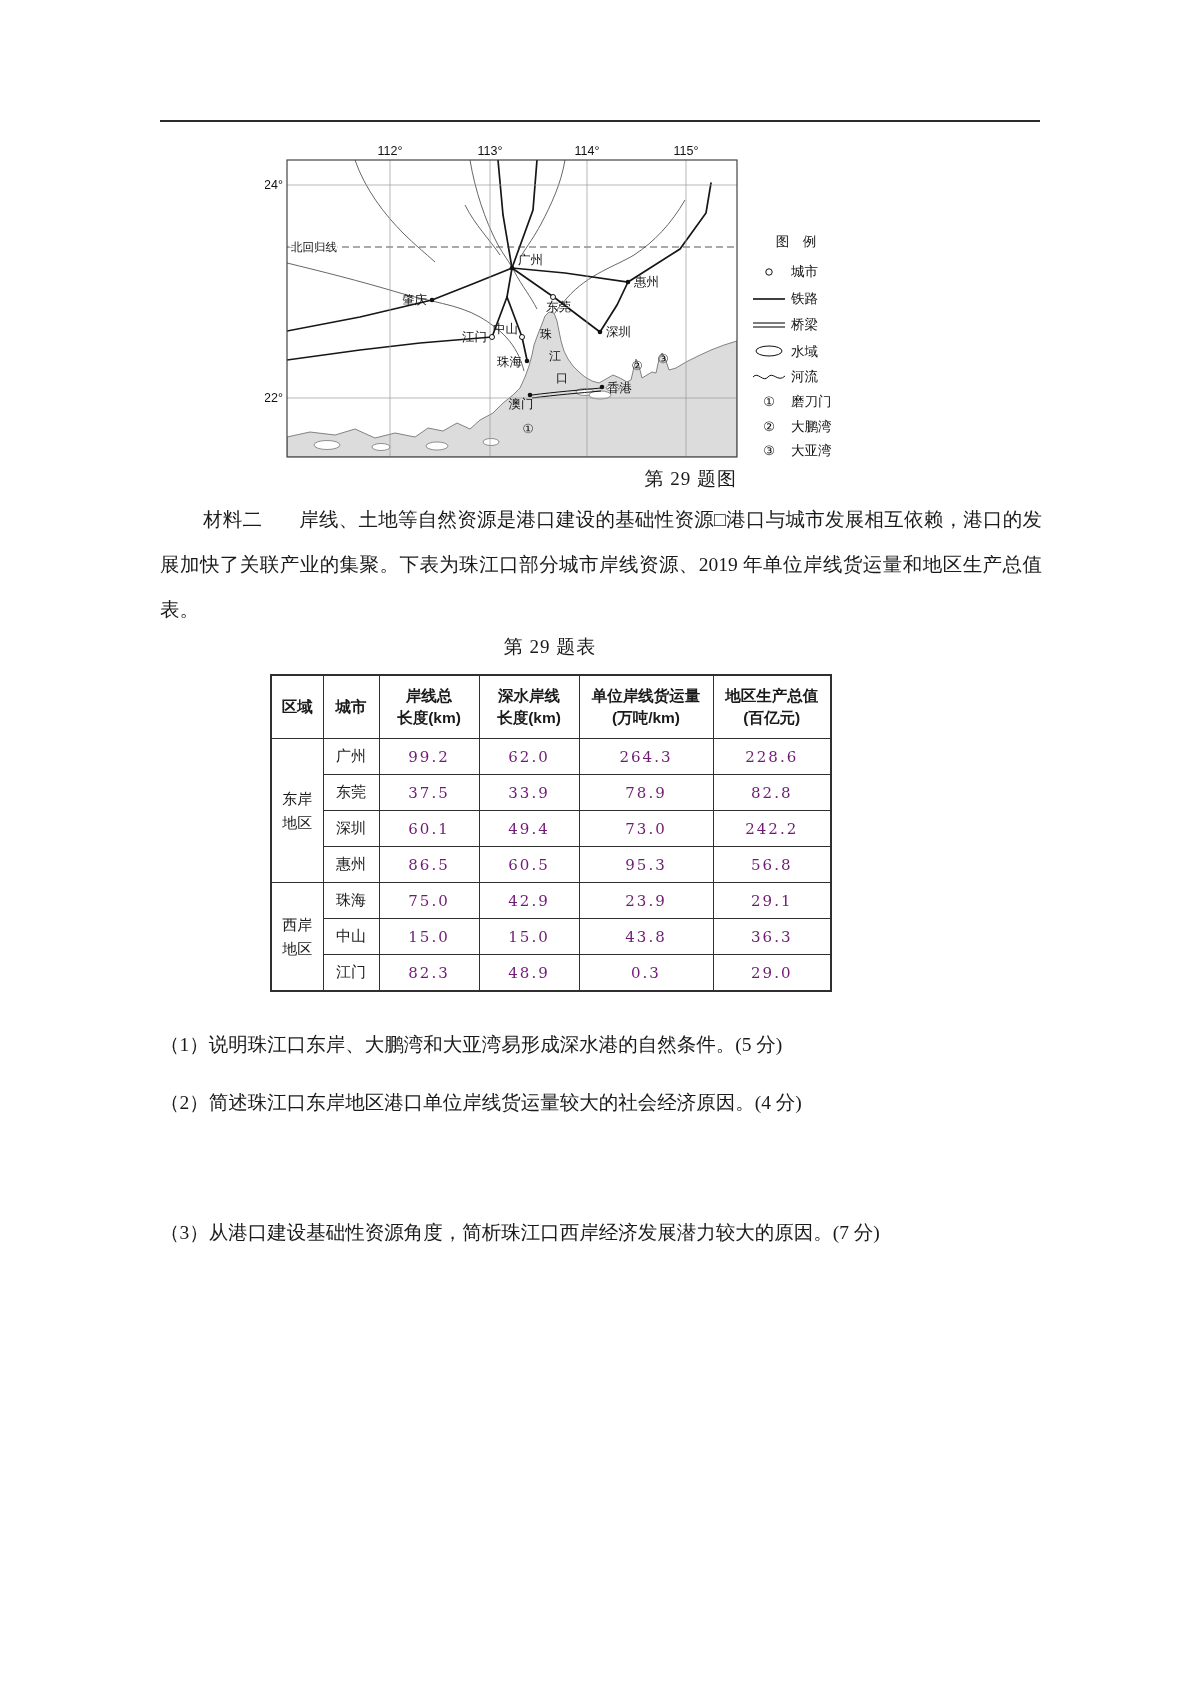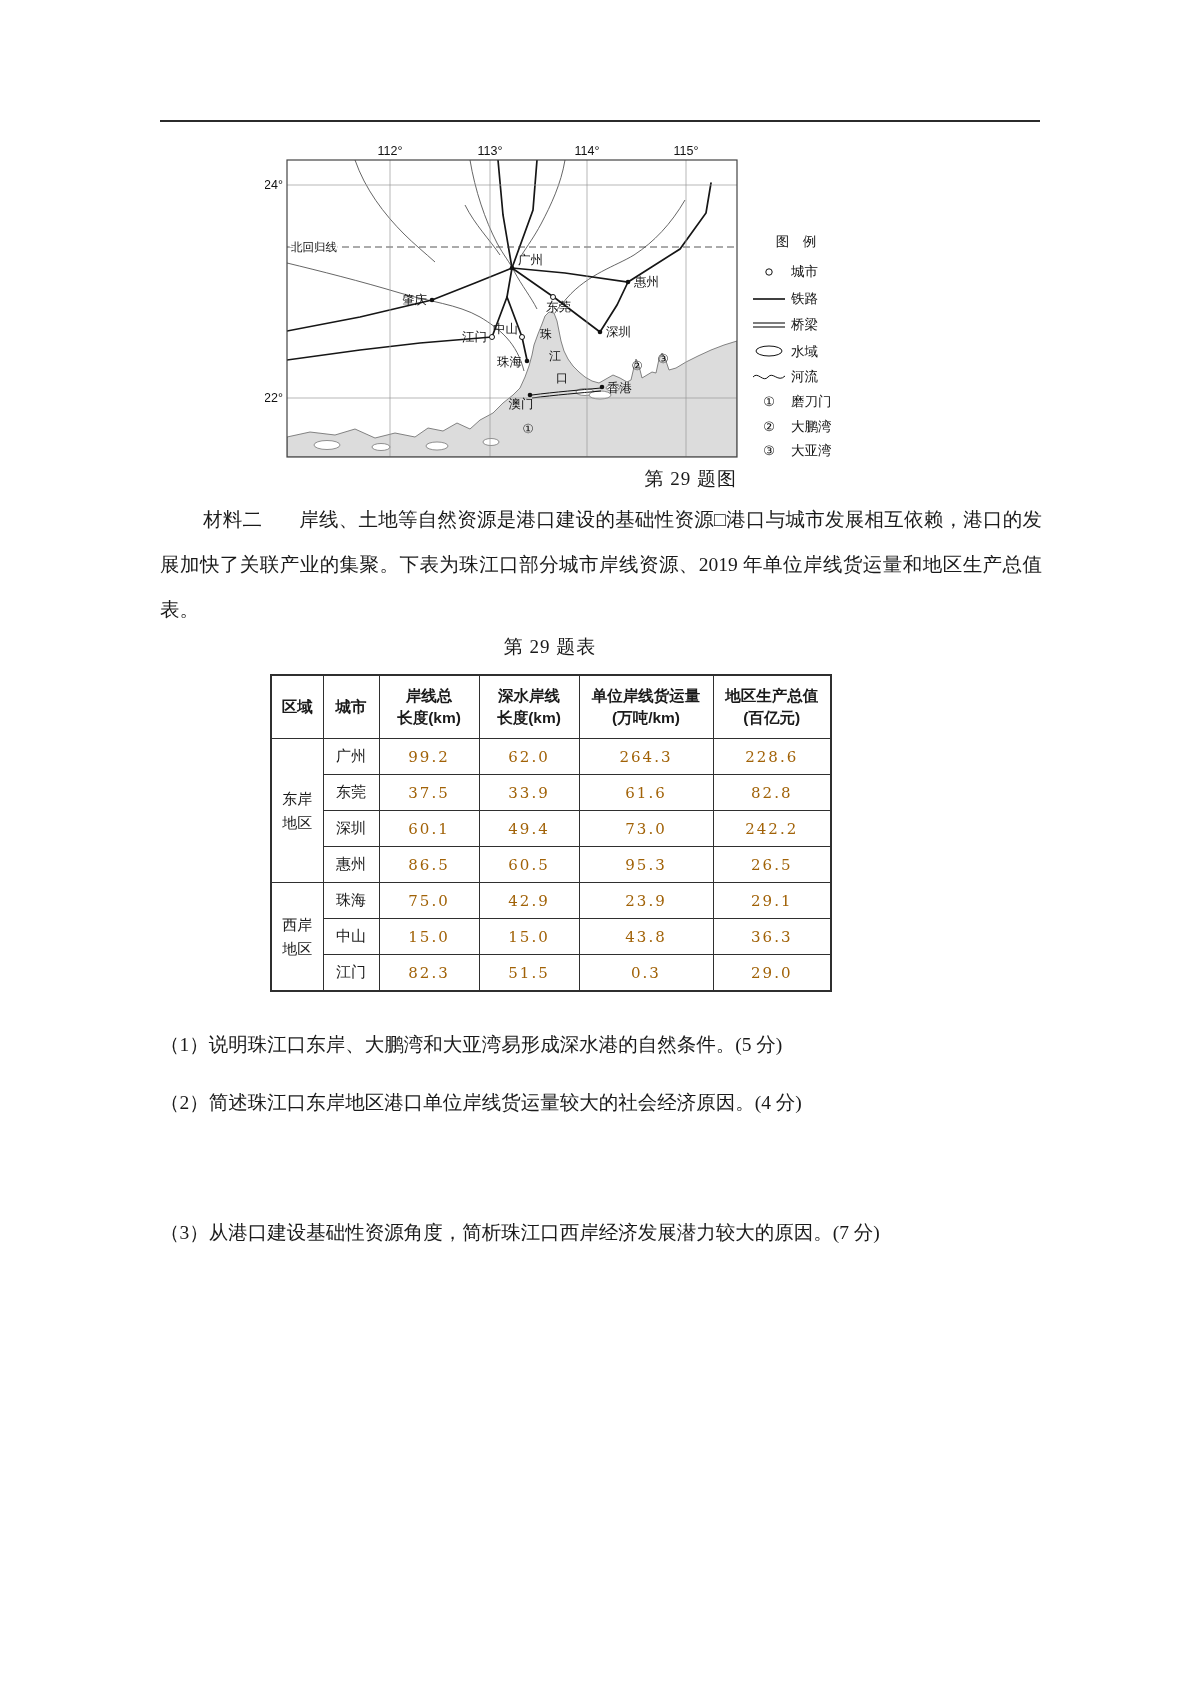--- a/index.html
+++ b/index.html
@@ -17,21 +17,21 @@
   table.res{position:absolute;left:270px;top:674px;width:560px;border-collapse:collapse;table-layout:fixed;}
   table.res th, table.res td{border:1px solid #2f2f2f;text-align:center;vertical-align:middle;padding:0 2px;}
   table.res{border:2px solid #2f2f2f;}
   table.res th{
     font-family:"Liberation Sans",sans-serif;font-weight:bold;font-size:15.5px;
     height:62px;white-space:pre-line;line-height:1.45;
   }
   table.res td{height:35px;font-size:15px;}
   td.region{font-family:"Liberation Sans",sans-serif;font-weight:normal;font-size:15.5px;white-space:pre-line;line-height:1.6;}
   td.city{font-family:"Liberation Sans",sans-serif;font-size:15px;}
-  td.num{font-family:"DejaVu Serif",serif;color:#a16207;letter-spacing:2px;font-size:14.5px;}
+  td.num{font-family:"DejaVu Serif",serif;color:#701a75;letter-spacing:2px;font-size:14.5px;}
   .question{left:160px;width:905px;font-size:19.5px;margin:0;line-height:1.5;}
   .q1{top:1000px;margin-top:30px;} .q2{top:1088px;} .q3{top:1218px;}
   svg text{font-family:"Liberation Sans",sans-serif;fill:#111;}
 </style>
 </head>
 <body>
 
 <div class="abs top-rule"></div>
 
 <div class="abs map-figure">
@@ -208,57 +208,57 @@
       <td class="city">广州</td>
       <td class="num">99.2</td>
       <td class="num">62.0</td>
       <td class="num">264.3</td>
       <td class="num">228.6</td>
     </tr>
     <tr>
       <td class="city">东莞</td>
       <td class="num">37.5</td>
       <td class="num">33.9</td>
-      <td class="num">61.6</td>
+      <td class="num">78.9</td>
       <td class="num">82.8</td>
     </tr>
     <tr>
       <td class="city">深圳</td>
       <td class="num">60.1</td>
       <td class="num">49.4</td>
       <td class="num">73.0</td>
       <td class="num">242.2</td>
     </tr>
     <tr>
       <td class="city">惠州</td>
       <td class="num">86.5</td>
       <td class="num">60.5</td>
       <td class="num">95.3</td>
-      <td class="num">26.5</td>
+      <td class="num">56.8</td>
     </tr>
     <tr>
       <td class="region" rowspan="3">西岸
 地区</td>
       <td class="city">珠海</td>
       <td class="num">75.0</td>
       <td class="num">42.9</td>
       <td class="num">23.9</td>
       <td class="num">29.1</td>
     </tr>
     <tr>
       <td class="city">中山</td>
       <td class="num">15.0</td>
       <td class="num">15.0</td>
       <td class="num">43.8</td>
       <td class="num">36.3</td>
     </tr>
     <tr>
       <td class="city">江门</td>
       <td class="num">82.3</td>
-      <td class="num">51.5</td>
+      <td class="num">48.9</td>
       <td class="num">0.3</td>
       <td class="num">29.0</td>
     </tr>
   </tbody>
 </table>
 
 <p class="abs question q1">（1）说明珠江口东岸、大鹏湾和大亚湾易形成深水港的自然条件。(5 分)</p>
 <p class="abs question q2">（2）简述珠江口东岸地区港口单位岸线货运量较大的社会经济原因。(4 分)</p>
 <p class="abs question q3">（3）从港口建设基础性资源角度，简析珠江口西岸经济发展潜力较大的原因。(7 分)</p>
 

